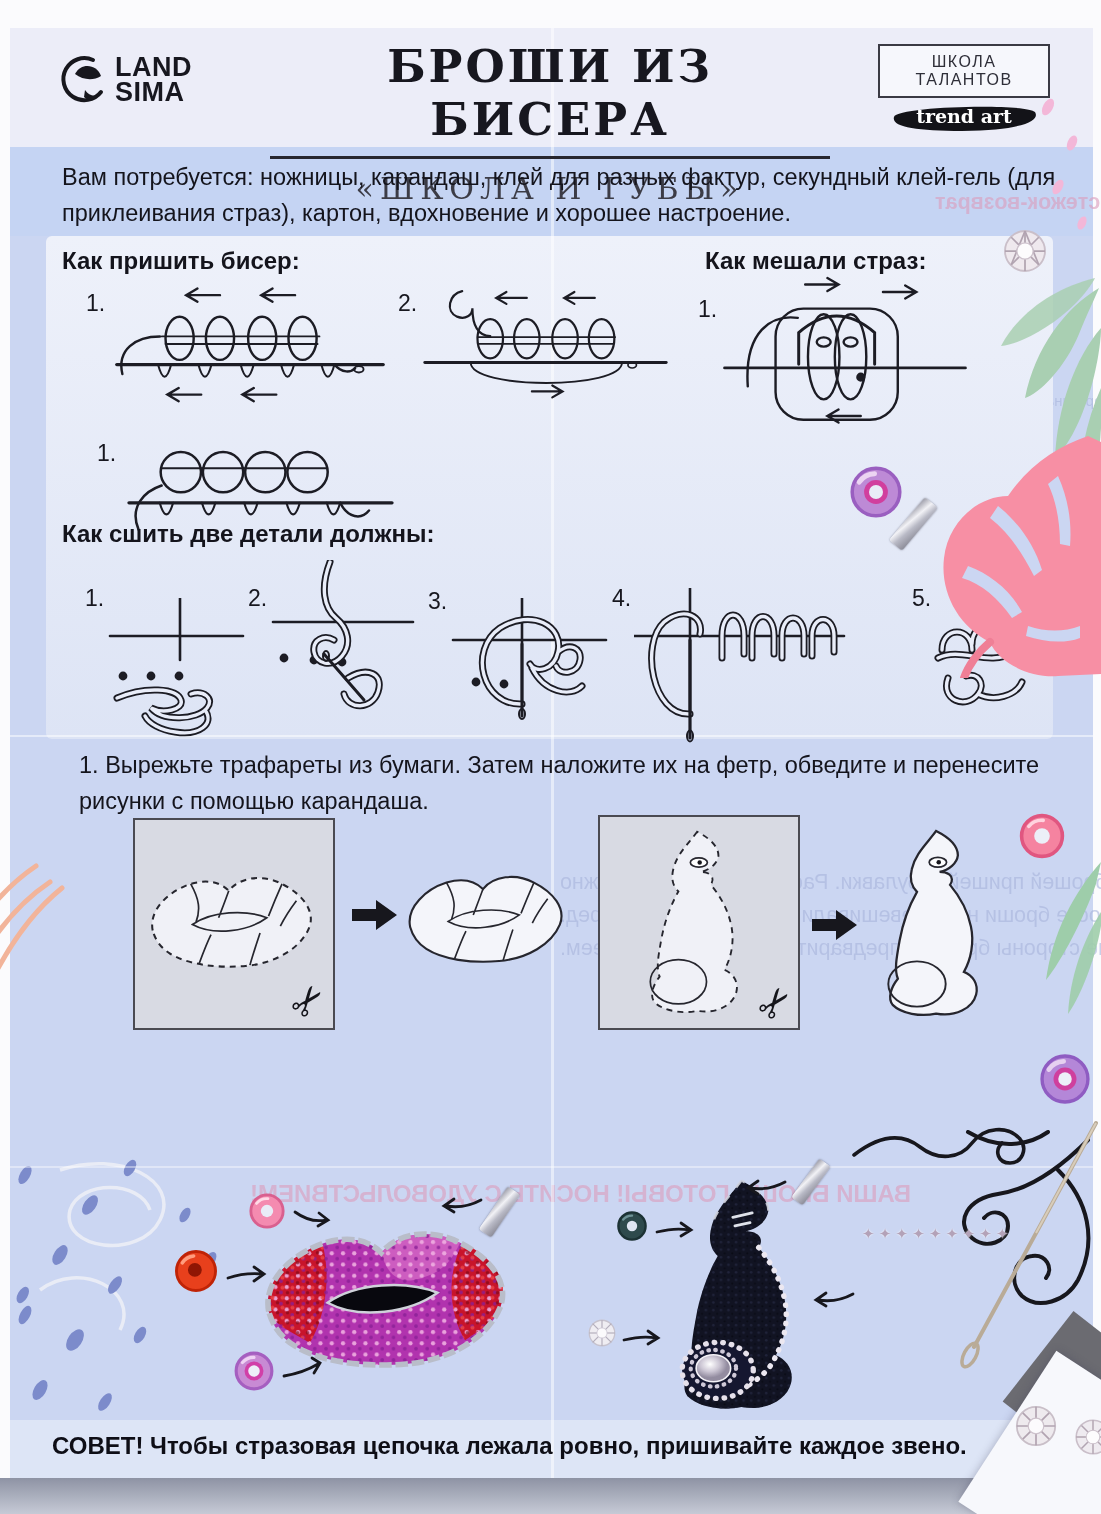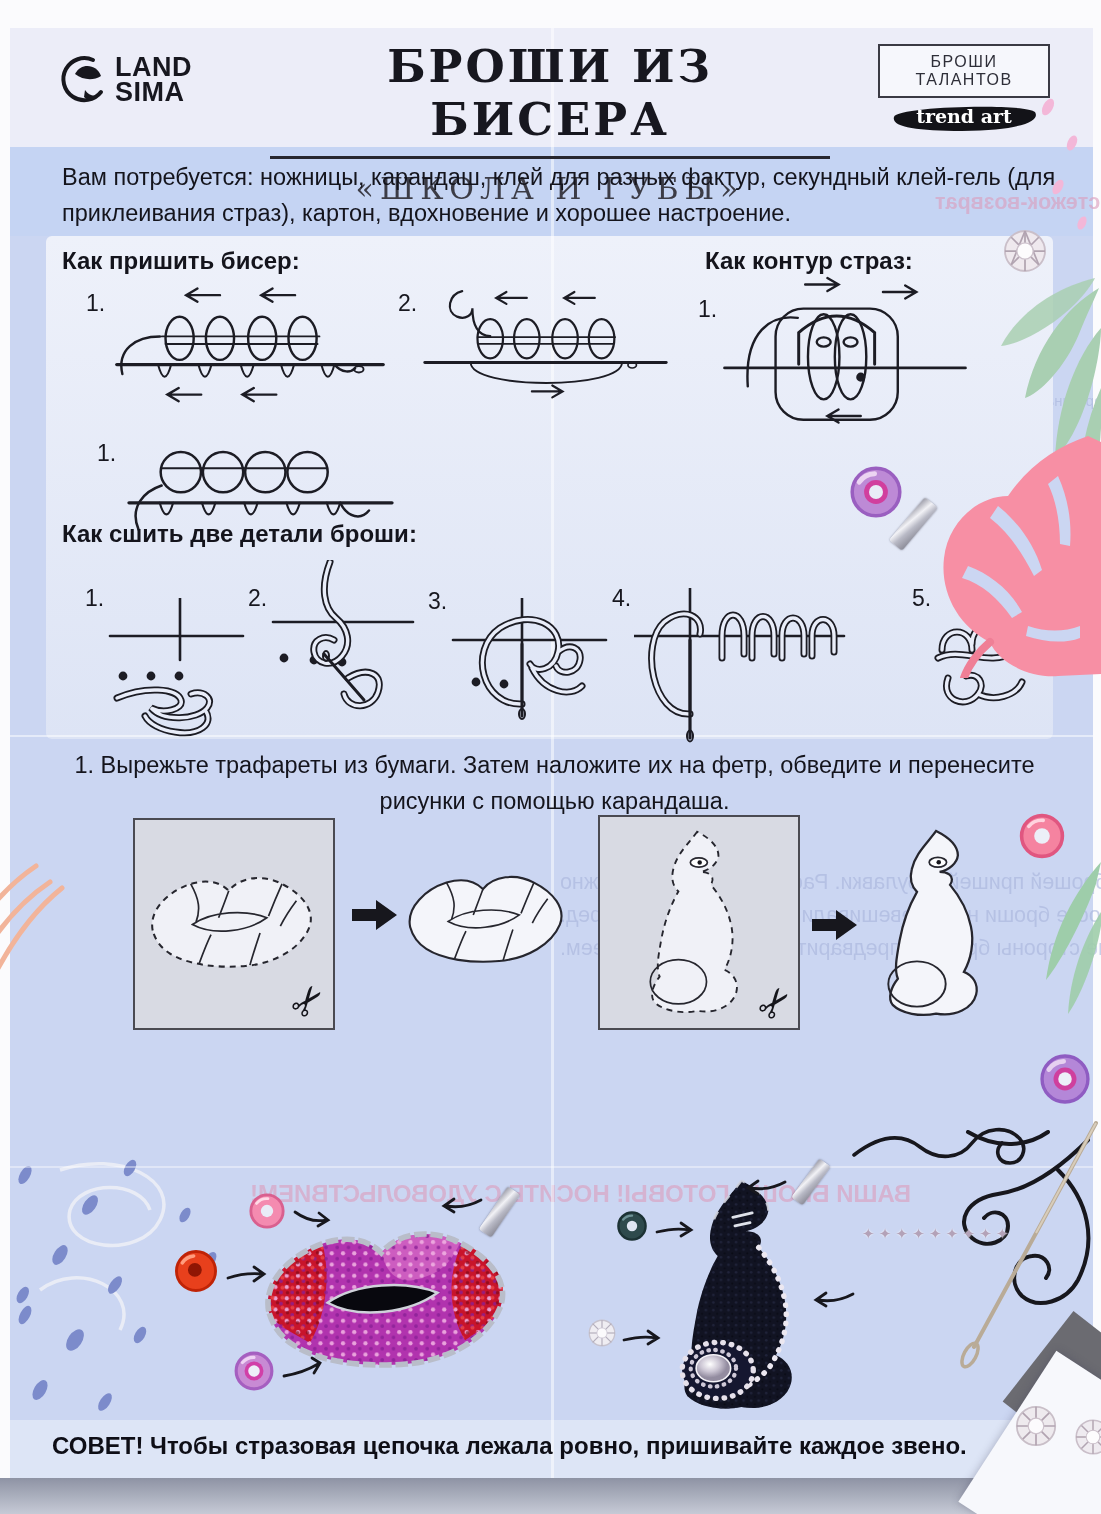--- a/index.html
+++ b/index.html
@@ -98,33 +98,33 @@
       <div>SIMA</div>
     </span>
   </div>
 
   <div class="abs title-wrap" style="left:270px;top:40px;width:560px;">
     <div class="doc-title">БРОШИ ИЗ БИСЕРА</div>
     <div class="doc-subtitle">«ШКОЛА И ГУБЫ»</div>
   </div>
 
   <div class="abs badge" style="left:878px;top:44px;width:172px;">
-    <div class="badge-box">БРОШИ ТАЛАНТОВ</div>
+    <div class="badge-box">ШКОЛА ТАЛАНТОВ</div>
     <div class="brush">
       <svg width="152" height="31" viewBox="0 0 152 31">
         <path d="M6,16 C8,5 138,2 147,11 C152,19 138,29 74,30 C28,30 3,26 6,16 Z" fill="#131318"></path>
       </svg>
       <div class="brush-label">trend art</div>
     </div>
   </div>
 
   <div class="abs body-text" style="left:62px;top:160px;width:995px;">Вам потребуется: ножницы, карандаш, клей для разных фактур, секундный клей-гель (для приклеивания страз), картон, вдохновение и хорошее настроение.</div>
 
   <div class="abs sec-title" style="left:62px;top:247px;">Как пришить бисер:</div>
-  <div class="abs sec-title" style="left:705px;top:247px;">Как контур страз:</div>
+  <div class="abs sec-title" style="left:705px;top:247px;">Как мешали страз:</div>
 
   <div class="abs num" style="left:86px;top:290px;">1.</div>
   <div class="abs z4" style="left:105px;top:282px;">
     <svg width="290" height="122" viewBox="0 0 300 130" fill="none" stroke="#1c1c24" stroke-width="2.6" stroke-linecap="round">
       <line x1="8" y1="88" x2="292" y2="88" stroke-width="3.4"></line>
       <path d="M14,98 C8,72 28,58 54,58"></path>
       <path d="M56,58 L224,58 M60,66 L222,66" stroke-width="2"></path>
       <ellipse cx="75" cy="60" rx="15" ry="23"></ellipse>
         <ellipse cx="118" cy="60" rx="15" ry="23"></ellipse>
       <ellipse cx="163" cy="60" rx="15" ry="23"></ellipse>
@@ -183,21 +183,21 @@
         <circle cx="106" cy="48" r="21"></circle>
       <circle cx="150" cy="48" r="21"></circle>
         <circle cx="194" cy="48" r="21"></circle>
       <path d="M42,44 L214,44" stroke-width="2"></path>
       <path d="M18,108 C8,84 24,68 42,62"></path>
       <path d="M40,80 q7,24 14,0 M84,80 q7,24 14,0 M128,80 q7,24 14,0 M172,80 q7,24 14,0 M214,80 q7,24 14,0" stroke-width="2.2"></path>
       <path d="M228,80 C236,96 250,98 258,88"></path>
     </svg>
   </div>
 
-  <div class="abs sec-title" style="left:62px;top:520px;">Как сшить две детали броши:</div>
+  <div class="abs sec-title" style="left:62px;top:520px;">Как сшить две детали должны:</div>
 
   <div class="abs num" style="left:85px;top:585px;">1.</div>
   <div class="abs z4" style="left:105px;top:598px;">
     <svg width="145" height="140" viewBox="0 0 145 140" fill="none" stroke-linecap="round">
       <g stroke="#1c1c24">
           <line x1="5" y1="38" x2="138" y2="38" stroke-width="2.6"></line>
           <line x1="75" y1="0" x2="75" y2="62" stroke-width="2.6"></line>
         </g>
       <circle cx="18" cy="78" r="4.4" fill="#1c1c24"></circle>
         <circle cx="46" cy="78" r="4.4" fill="#1c1c24"></circle>
@@ -248,21 +248,21 @@
   </div>
 
   <div class="abs num" style="left:912px;top:585px;">5.</div>
   <div class="abs z4" style="left:928px;top:598px;">
     <svg width="120" height="125" viewBox="0 0 120 125" fill="none" stroke-linecap="round">
       <path d="M14,52 C14,28 44,28 44,52 M44,46 C44,22 74,22 74,46 M74,44 C74,20 104,20 104,44 M10,60 C34,48 60,70 86,54 C100,46 98,32 84,36 M20,80 C12,102 38,112 50,96 C58,86 50,74 38,78 M50,96 C66,104 88,98 94,84" stroke="#1c1c24" stroke-width="7"></path>
       <path d="M14,52 C14,28 44,28 44,52 M44,46 C44,22 74,22 74,46 M74,44 C74,20 104,20 104,44 M10,60 C34,48 60,70 86,54 C100,46 98,32 84,36 M20,80 C12,102 38,112 50,96 C58,86 50,74 38,78 M50,96 C66,104 88,98 94,84" stroke="#e9edf9" stroke-width="3.4"></path>
     </svg>
   </div>
 
-  <div class="abs body-text" style="left:62px;top:748px;width:985px;text-align:center;">1. Вырежьте трафареты из бумаги. Затем наложите их на фетр, обведите и перенесите рисунки с помощью карандаша.</div>
+  <div class="abs body-text" style="left:79px;top:748px;width:985px;">1. Вырежьте трафареты из бумаги. Затем наложите их на фетр, обведите и перенесите рисунки с помощью карандаша.</div>
 
   <div class="abs graybox" style="left:133px;top:818px;width:198px;height:208px;">
     <svg class="abs" style="left:5px;top:26px;" width="186" height="152" viewBox="0 0 220 150">
       <path d="M15,85 C10,60 35,38 60,30 C80,24 95,28 105,38 C118,22 145,18 168,30 C192,42 208,62 200,82 C190,106 160,124 125,127 C90,130 55,125 35,112 C24,105 18,96 15,85 Z" fill="#f0f1f7" stroke="#26262e" stroke-width="2.4" stroke-dasharray="7 6"></path>
       <path d="M62,78 C85,62 125,60 150,70 C128,86 88,92 62,78 Z M60,30 C70,48 72,60 66,76 M105,38 C100,52 96,62 93,70 M168,30 C160,48 156,58 152,68 M70,124 C76,108 80,98 84,90 M130,126 C134,112 138,100 142,88 M185,50 C176,62 170,72 166,80" fill="none" stroke="#26262e" stroke-width="2"></path>
     </svg>
     <span class="abs scissors" style="right:8px;bottom:4px;">✂</span>
   </div>
   <div class="abs arrow" style="left:352px;top:898px;">
     <svg width="46" height="34" viewBox="0 0 46 34">

